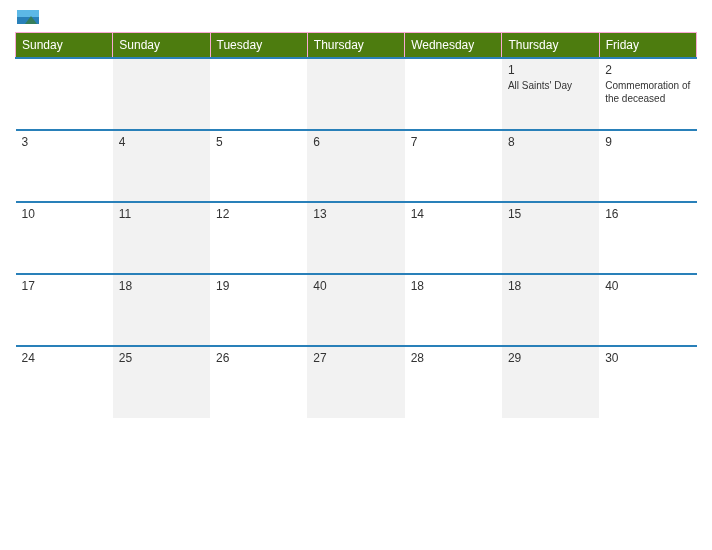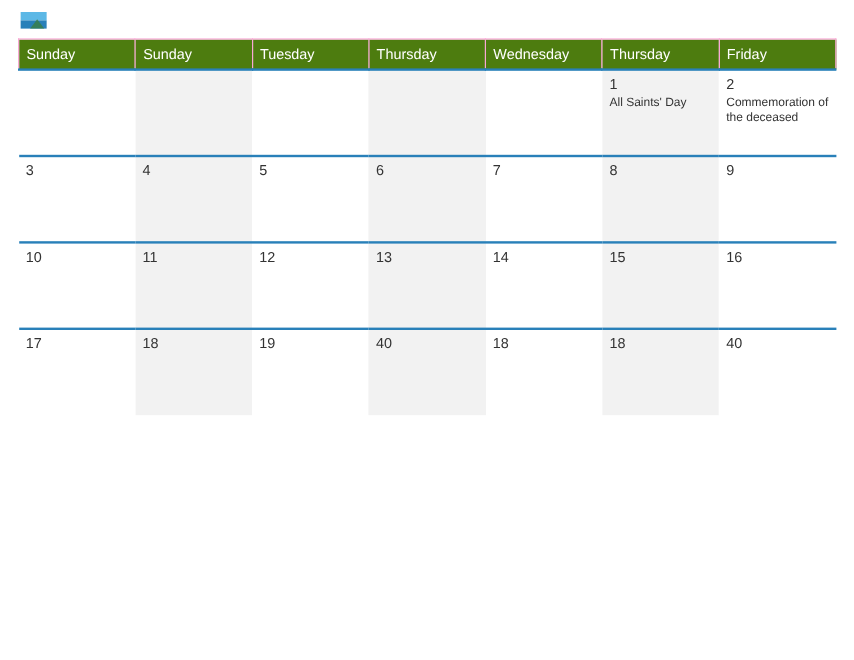--- a/index.html
+++ b/index.html
@@ -219,15 +219,38 @@
           <td>
             <span class="day-number">18</span>
           </td>
           <td class="gray">
             <span class="day-number">18</span>
           </td>
           <td>
             <span class="day-number">40</span>
           </td>
         </tr>
+        <tr>
+          <td>
+            <span class="day-number">24</span>
+          </td>
+          <td class="gray">
+            <span class="day-number">25</span>
+          </td>
+          <td>
+            <span class="day-number">26</span>
+          </td>
+          <td class="gray">
+            <span class="day-number">27</span>
+          </td>
+          <td>
+            <span class="day-number">28</span>
+          </td>
+          <td class="gray">
+            <span class="day-number">29</span>
+          </td>
+          <td>
+            <span class="day-number">30</span>
+          </td>
+        </tr>
       </tbody>
   </table>
 </div>
 
 </body></html>

